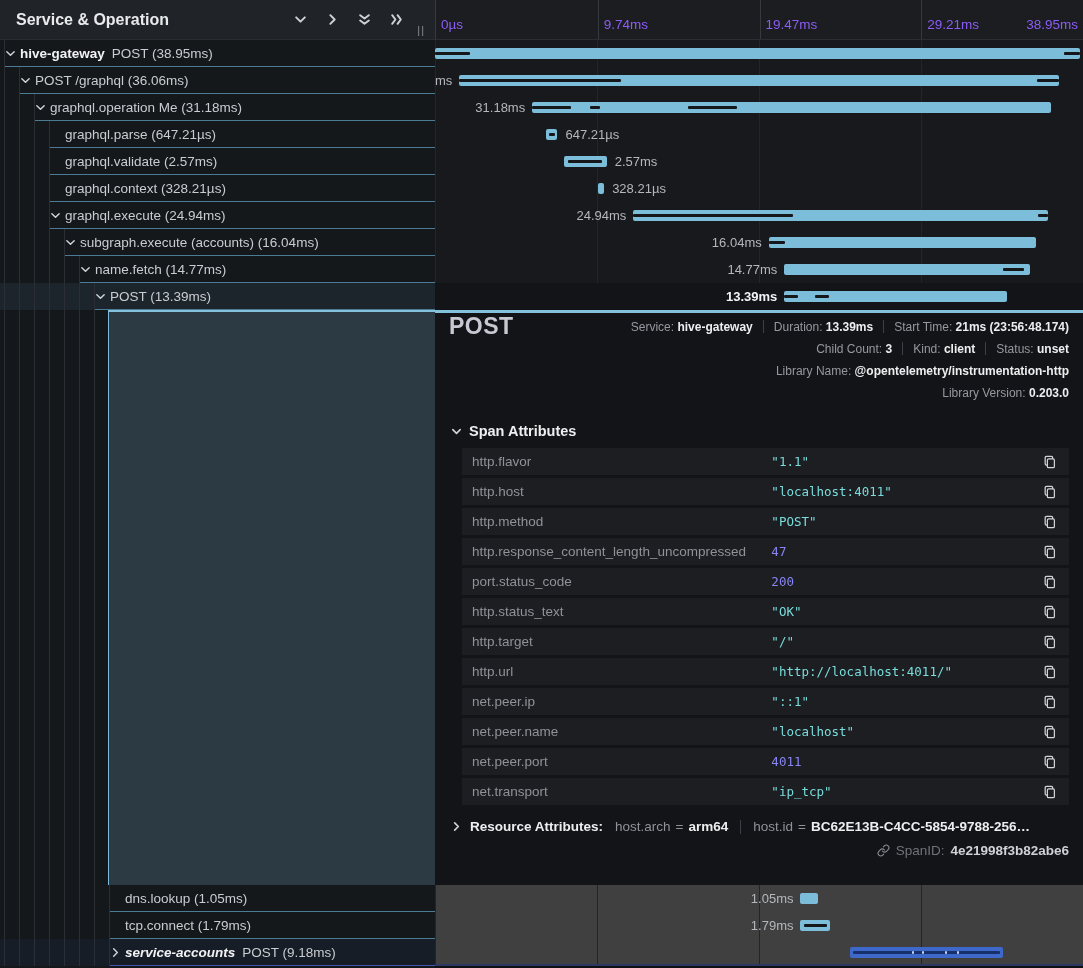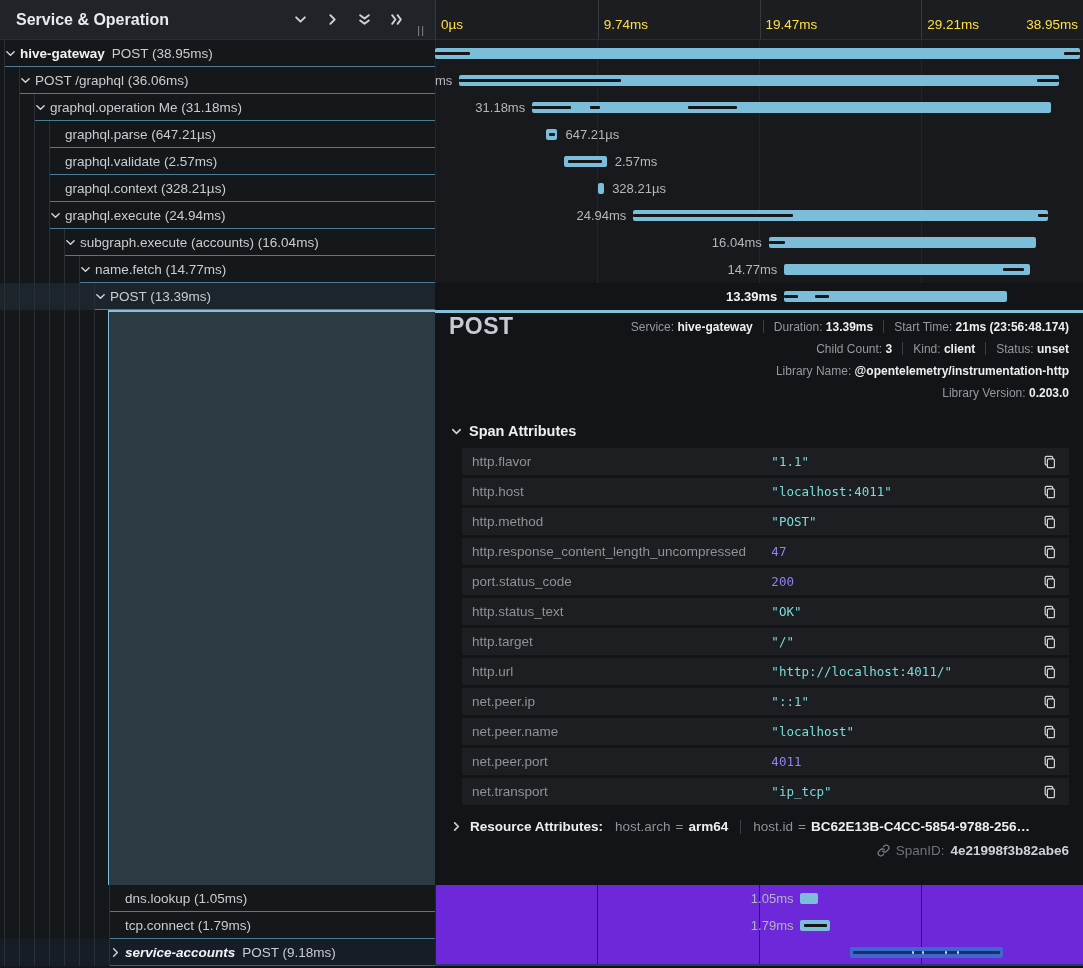--- a/index.html
+++ b/index.html
@@ -9,21 +9,21 @@
 
   
   .hdr{position:absolute;top:0;height:40px;display:flex;align-items:center;}
   #hdr-left{left:0;width:435px;background:#202328;border-bottom:1px solid #2a2d31;padding:0 8px 0 16px;}
   #hdr-right{left:435px;width:648px;background:#1b1d21;border-bottom:1px solid #2a2d31;border-left:1px solid #36393e;}
   #panel-title{font-size:16px;font-weight:700;color:#e9eaec;flex:0 0 auto;}
   .hdr-icons{margin-left:auto;display:flex;align-items:center;gap:14px;padding-right:6px;}
   .icon-btn{width:18px;height:18px;display:flex;align-items:center;justify-content:center;cursor:pointer;color:#cfd1d5;}
   .icon-btn svg{stroke:#cfd1d5;fill:none;stroke-width:1.8;stroke-linecap:round;stroke-linejoin:round;}
   #resize-handle{color:#8a8d92;font-size:11px;letter-spacing:1px;align-self:flex-end;padding:0 2px 3px 6px;cursor:col-resize;}
-  .tick{position:absolute;bottom:7px;font-size:13.5px;color:#fde047;}
+  .tick{position:absolute;bottom:7px;font-size:13.5px;color:#8b5cf6;}
 
   
   .vgrid{position:absolute;top:0;bottom:0;width:1px;background:#232529;}
   .vgrid.hdrline{background:#36393e;}
 
   
   #tree-top{position:absolute;left:0;top:40px;width:435px;height:270px;background:#15181b;}
   #tree-bottom{position:absolute;left:0;top:885px;width:435px;height:102px;background:#15181b;}
   .trow{position:relative;height:27px;}
   .trow.sel{background:#1c252c;}
@@ -42,21 +42,21 @@
   .d3 .tinner{margin-left:50px;} .d4 .tinner{margin-left:65px;} .d5 .tinner{margin-left:80px;}
   .d6 .tinner{margin-left:95px;} .d7 .tinner{margin-left:110px;}
 
   
   #mid-left{position:absolute;left:0;top:310px;width:435px;height:575px;background:#15181b;}
   #detail-filler{position:absolute;left:108px;top:0;right:0;bottom:0;background:#2b3a43;
                  border-left:1px solid #7fbcd9;border-top:2px solid #84c2dc;}
 
   
   #tl-top{position:absolute;left:435px;top:40px;width:648px;height:270px;background:#17191c;overflow:hidden;}
-  #tl-bottom{position:absolute;left:435px;top:885px;width:648px;height:81px;background:#6d28d9;overflow:hidden;
+  #tl-bottom{position:absolute;left:435px;top:885px;width:648px;height:81px;background:#404040;overflow:hidden;
              border-bottom:2px solid #2c3a63;text-align:right;}
   .brow{position:relative;height:27px;}
   .brow.sel{background:#121418;}
   .barwrap{position:absolute;inset:0;}
   .bar{position:absolute;top:8px;height:11px;border-radius:2px;background:#7cbdda;}
   .bar.accent{background:#3e69ca;}
   .seg{position:absolute;top:4px;height:3px;background:#15171a;border-radius:1px;}
   .blabel{position:absolute;top:0;line-height:27px;font-size:13px;color:#b4b7bb;white-space:nowrap;}
   .blabel.sel{color:#f2f3f5;font-weight:700;}
 

